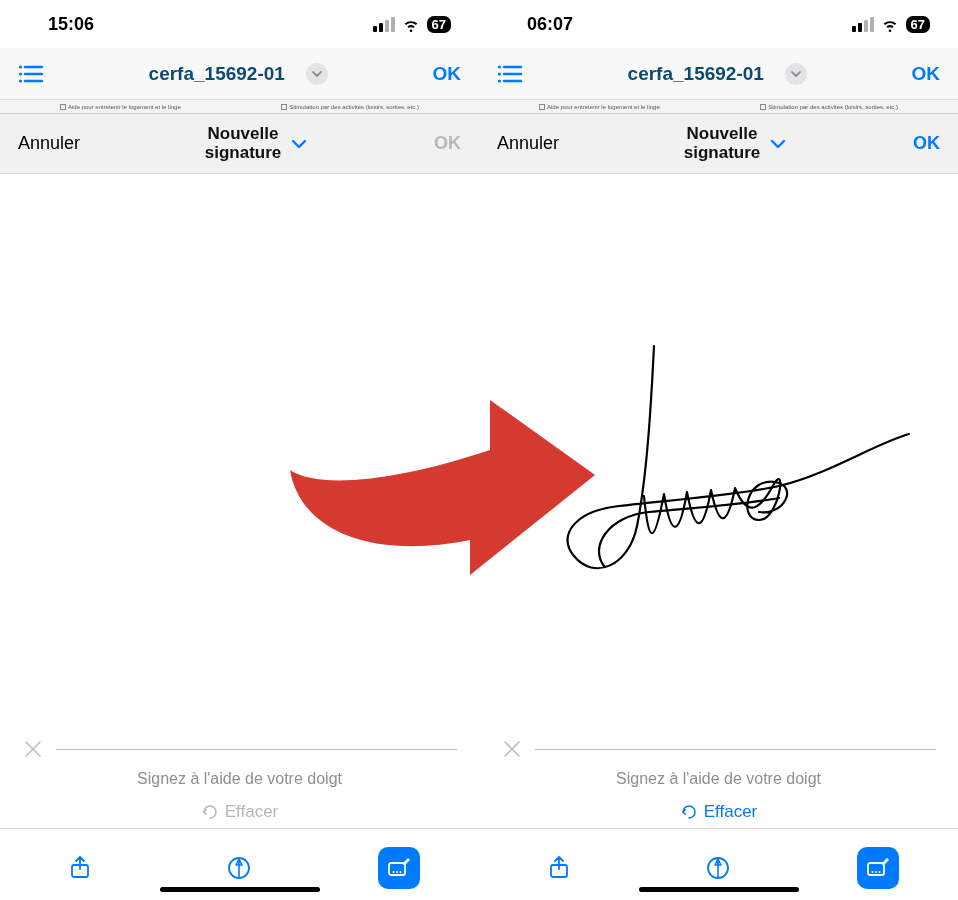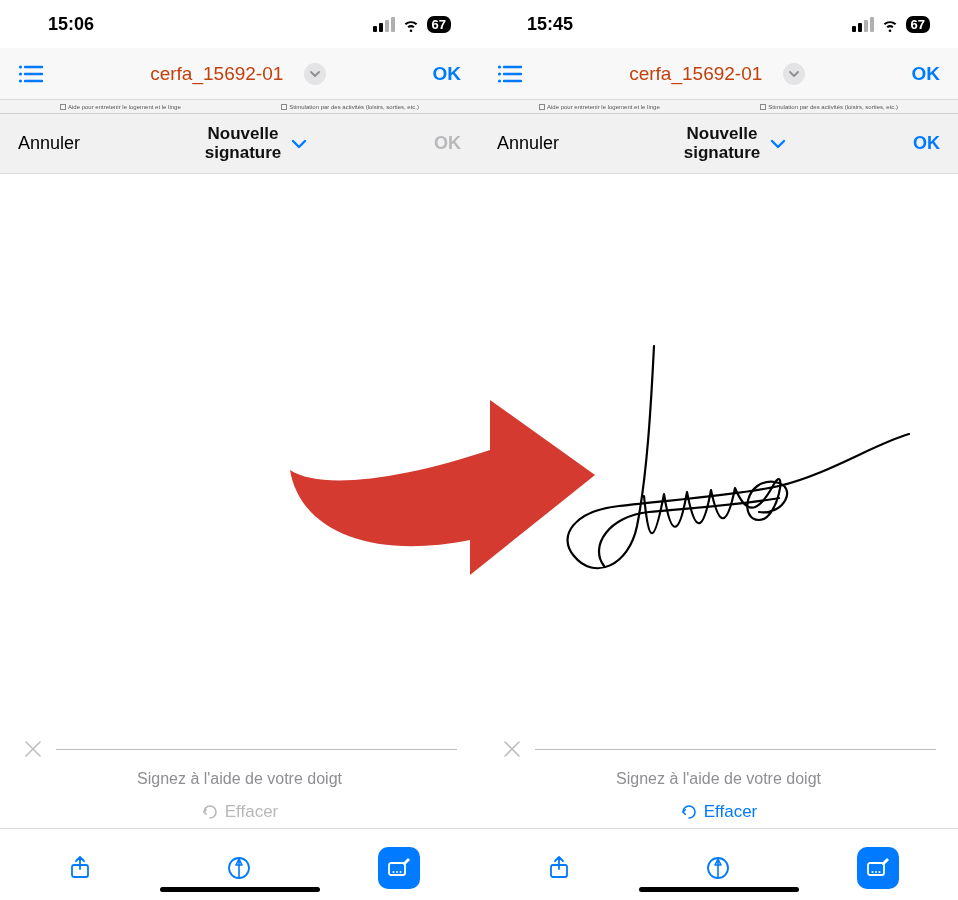--- a/index.html
+++ b/index.html
@@ -12,21 +12,21 @@
   .status-right { display: flex; align-items: center; gap: 6px; }
   .signal-bars { display: flex; align-items: flex-end; gap: 2px; }
   .signal-bars span { width: 4px; background: #b0b0b0; border-radius: 1px; }
   .signal-bars span.on { background: #000; }
   .b1 { height: 6px; } .b2 { height: 9px; } .b3 { height: 12px; } .b4 { height: 15px; }
   .wifi { width: 20px; height: 20px; }
   .battery-badge { background: #000; color: #fff; border-radius: 7px; padding: 1px 5px; font-size: 13px; font-weight: 700; display:flex; align-items:center; gap:1px; }
 
   
   .navbar { height: 52px; display: flex; align-items: center; justify-content: space-between; padding: 0 18px; border-bottom: 1px solid #d9d9d9; background:#f8f8f9; }
-  .navbar-title { font-size: 19px; font-weight: 400; display: flex; align-items: center; gap: 21px; color:#c2410c; }
+  .navbar-title { font-size: 19px; font-weight: 700; display: flex; align-items: center; gap: 21px; color:#0c4a6e; }
   .chev-circle { width: 22px; height: 22px; border-radius: 50%; background: #e4e4e6; display:flex; align-items:center; justify-content:center; }
   .ok-btn { color: #007aff; font-size: 19px; font-weight: 600; }
   .list-icon { width: 26px; height: 22px; }
 
   
   .doc-peek { height: 14px; background: #f3f3f3; border-bottom: 1px solid #d0d0d0; font-size: 6px; color:#555; line-height:14px; padding:0 60px; display:flex; justify-content:space-between; }
   .doc-peek span { white-space: nowrap; }
   .chk { display:inline-block; width:6px; height:6px; border:0.5px solid #888; margin-right:2px; vertical-align:middle; }
 
   
@@ -170,21 +170,21 @@
             <path d="M18 7l4-4 2 2-4 4-3 1 1-3z" fill="#fff"></path>
           </svg>
       </div>
     </div>
     <div class="home-indicator"></div>
   </div>
 
   <div class="screen">
 
     <div class="status-bar">
-      <span>15:45</span>
+      <span>06:07</span>
       <div class="status-right">
         <div class="signal-bars">
           <span class="b1 on"></span>
             <span class="b2 on"></span>
             <span class="b3"></span>
             <span class="b4"></span>
         </div>
         <svg class="wifi" viewBox="0 0 24 24">
           <path d="M12 18.5a1.6 1.6 0 100 3.2 1.6 1.6 0 000-3.2zm-4.3-3.6a7 7 0 018.6 0l-1.7 1.9a4.4 4.4 0 00-5.2 0l-1.7-1.9zm-3.3-3.6a12 12 0 0115.2 0l-1.7 1.9a9.4 9.4 0 00-11.8 0L4.4 11.3z" fill="#000"></path>
         </svg>

